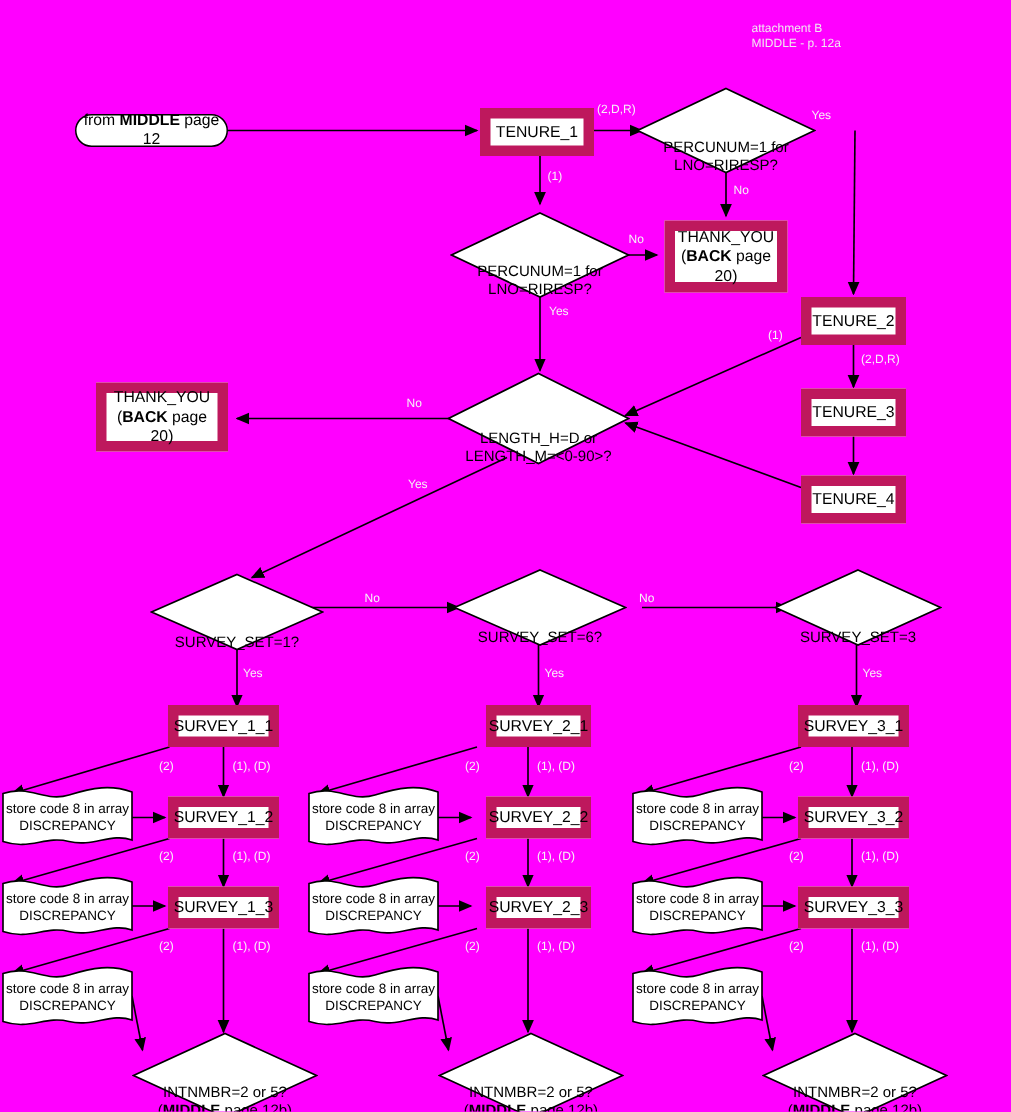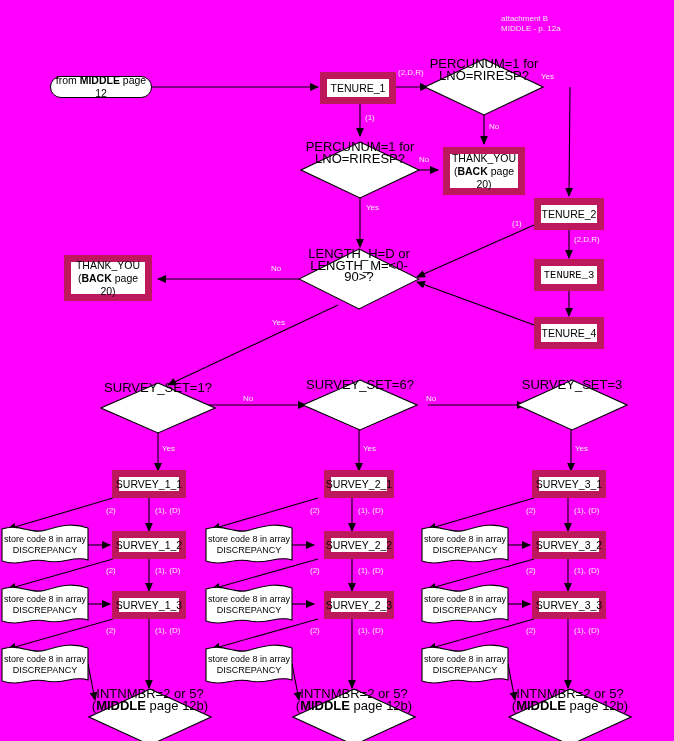--- a/index.html
+++ b/index.html
@@ -20,22 +20,22 @@
     font-size:10.5px;color:#000;line-height:13px;
   }
   .term{
     background:#ffffff;border:1px solid #000;border-radius:14px;
     font-size:10.5px;color:#000;line-height:13px;
   }
   .diamond-wrap{position:absolute;}
   .diamond-wrap svg{position:absolute;left:0;top:0;}
   .diamond-label{
     position:absolute;left:0;top:0;width:100%;height:100%;
-    display:flex;flex-direction:column;align-items:center;justify-content:flex-start;
-    font-size:13px;color:#000;line-height:11.5px;text-align:center;
+    display:flex;flex-direction:column;align-items:center;justify-content:flex-end;
+    font-size:10px;color:#000;line-height:11.5px;text-align:center;
   }
   .doc-wrap{position:absolute;}
   .doc-wrap svg{position:absolute;left:0;top:0;}
   .doc-label{
     position:absolute;left:0;top:0;width:100%;height:100%;
     display:flex;flex-direction:column;align-items:center;justify-content:center;
     font-size:9px;color:#000;line-height:11.5px;text-align:left;
   }
   .edge-label{
     position:absolute;font-size:8px;color:#f7f0f7;line-height:9px;white-space:nowrap;
@@ -158,21 +158,21 @@
   </div>
 
   <div class="node box" style="left:443px;top:147px;width:82px;height:48px;flex-direction:column;">
     <span>THANK_YOU</span>
     <span><span>(</span><span class="b">BACK</span><span> page 20)</span></span>
   </div>
 
   <div class="node box" style="left:534px;top:198px;width:70px;height:32px;">
     <span>TENURE_2</span>
   </div>
-  <div class="node box" style="left:534px;top:259px;width:70px;height:32px;font-family:Liberation Mono, monospace;">
+  <div class="node box" style="left:534px;top:259px;width:70px;height:32px;">
     <span>TENURE_3</span>
   </div>
   <div class="node box" style="left:534px;top:317px;width:70px;height:32px;">
     <span>TENURE_4</span>
   </div>
 
   <div class="node box" style="left:64px;top:255px;width:88px;height:46px;flex-direction:column;">
     <span>THANK_YOU</span>
     <span><span>(</span><span class="b">BACK</span><span> page 20)</span></span>
   </div>

